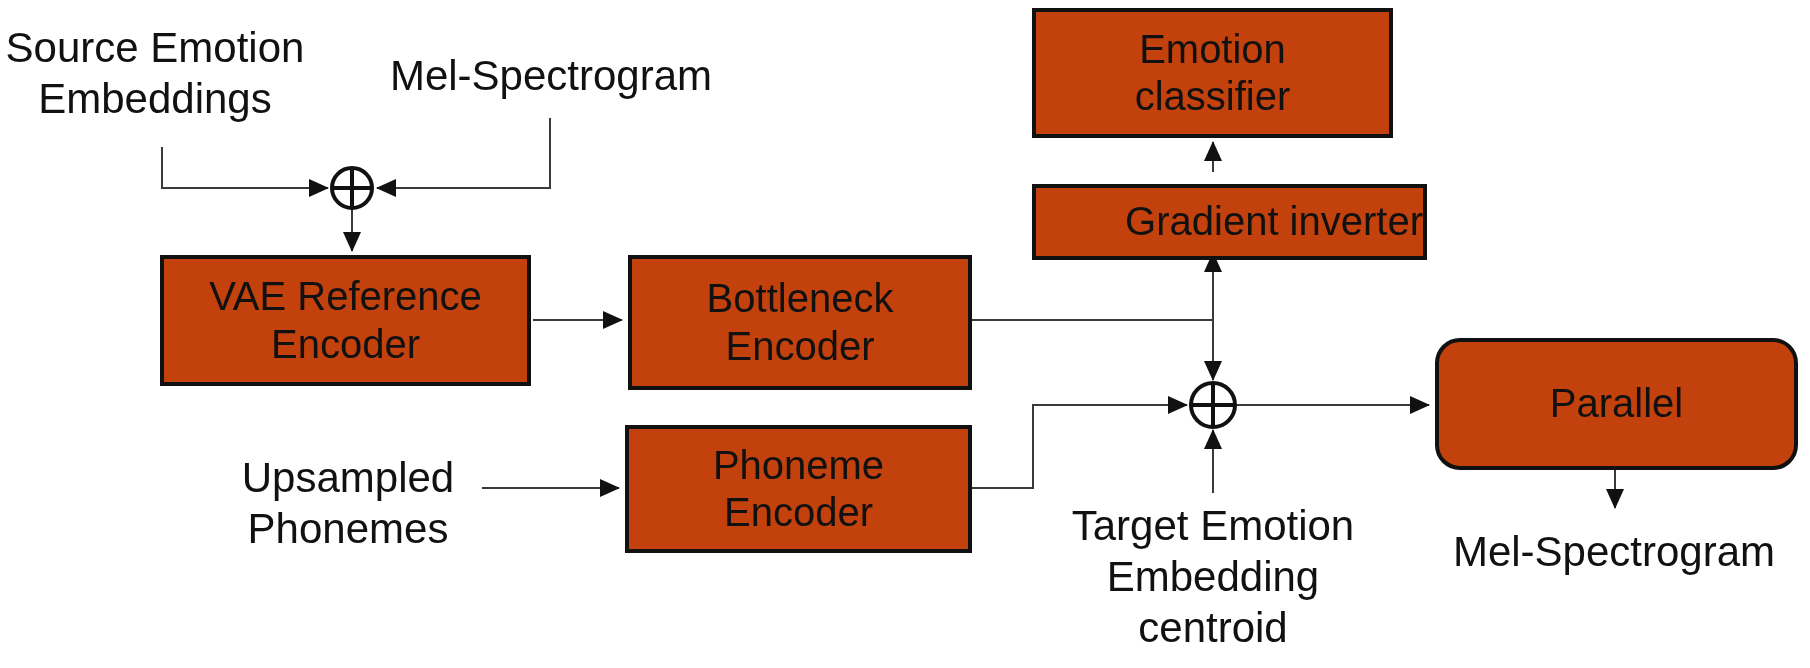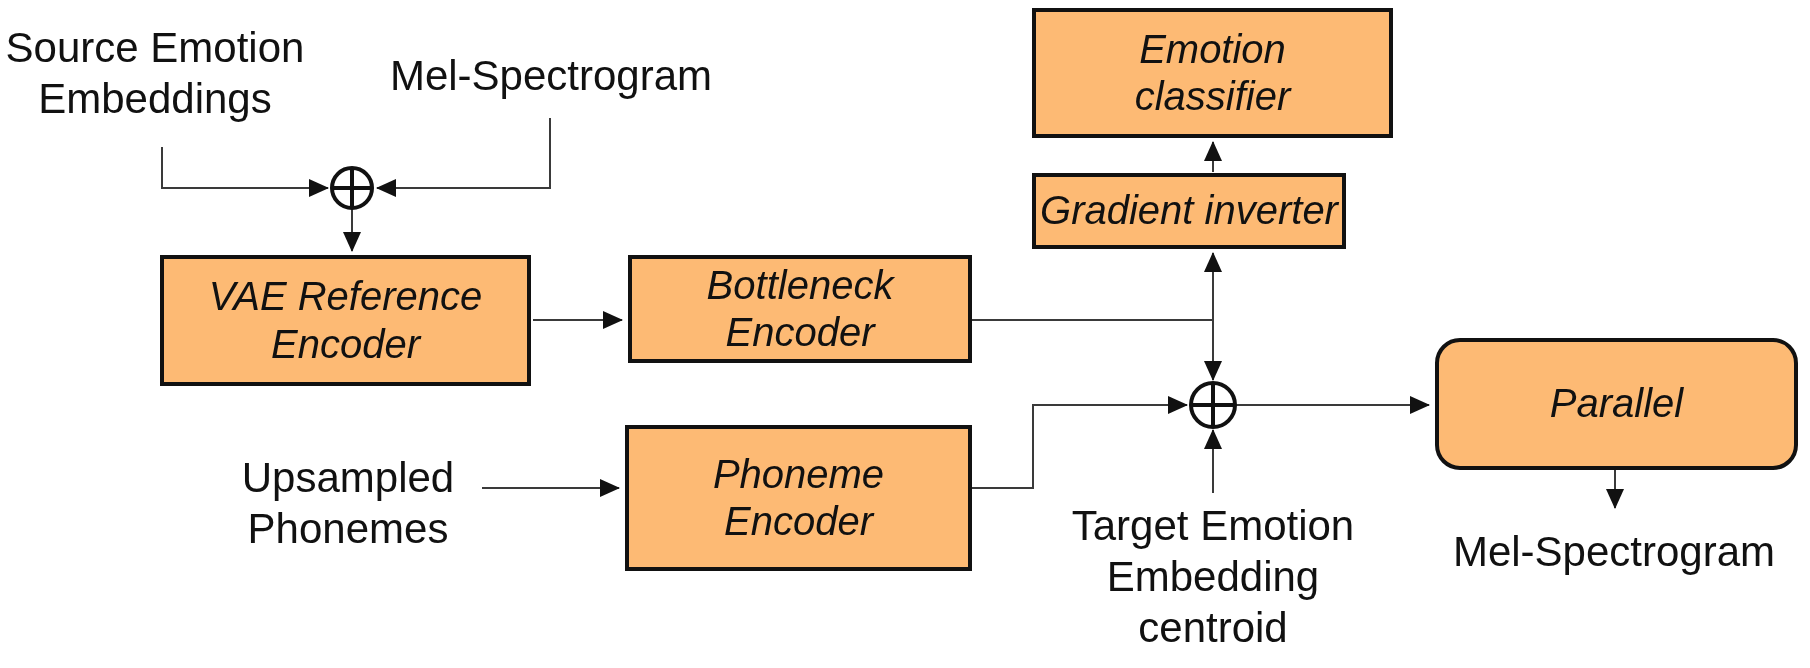--- a/index.html
+++ b/index.html
@@ -18,32 +18,31 @@
   }
   #wires {
     position: absolute;
     left: 0; top: 0;
     width: 1810px;
     height: 668px;
   }
   .box {
     position: absolute;
     box-sizing: border-box;
-    background: #fdba74;
+    background: #c2410c;
     border: 4px solid #111111;
     display: flex;
     flex-direction: column;
     align-items: center;
     justify-content: center;
     text-align: center;
     font-size: 40px;
     line-height: 1.18;
     color: #111111;
     z-index: 2;
-    font-style: italic;
   }
   .label {
     position: absolute;
     text-align: center;
     font-size: 42px;
     line-height: 1.22;
     color: #111111;
     z-index: 2;
   }
   .box div, .label div { white-space: nowrap; }
@@ -97,36 +96,36 @@
       <line x1="1191" y1="405" x2="1235" y2="405" stroke="#111111" stroke-width="4"></line>
       <line x1="1213" y1="383" x2="1213" y2="427" stroke="#111111" stroke-width="4"></line>
     </g>
   </svg>
 
   <div class="box" style="left:160px; top:255px; width:371px; height:131px;">
     <div>VAE Reference</div>
     <div>Encoder</div>
   </div>
 
-  <div class="box" style="left:628px; top:255px; width:344px; height:108px;">
+  <div class="box" style="left:628px; top:255px; width:344px; height:135px;">
     <div>Bottleneck</div>
     <div>Encoder</div>
   </div>
 
-  <div class="box" style="left:625px; top:425px; width:347px; height:146px;">
+  <div class="box" style="left:625px; top:425px; width:347px; height:128px;">
     <div>Phoneme</div>
     <div>Encoder</div>
   </div>
 
   <div class="box" style="left:1032px; top:8px; width:361px; height:130px;">
     <div>Emotion</div>
     <div>classifier</div>
   </div>
 
-  <div class="box" style="left:1032px; top:173px; width:314px; height:76px;">
+  <div class="box" style="left:1032px; top:184px; width:395px; height:76px;align-items:flex-end;">
     <div>Gradient inverter</div>
   </div>
 
   <div class="box" style="left:1435px; top:338px; width:363px; height:132px;border-radius:25px;">
     <div>Parallel</div>
   </div>
 
   <div class="label" style="left:-45px; top:22px; width:400px;">
     <div>Source Emotion</div>
     <div>Embeddings</div>

